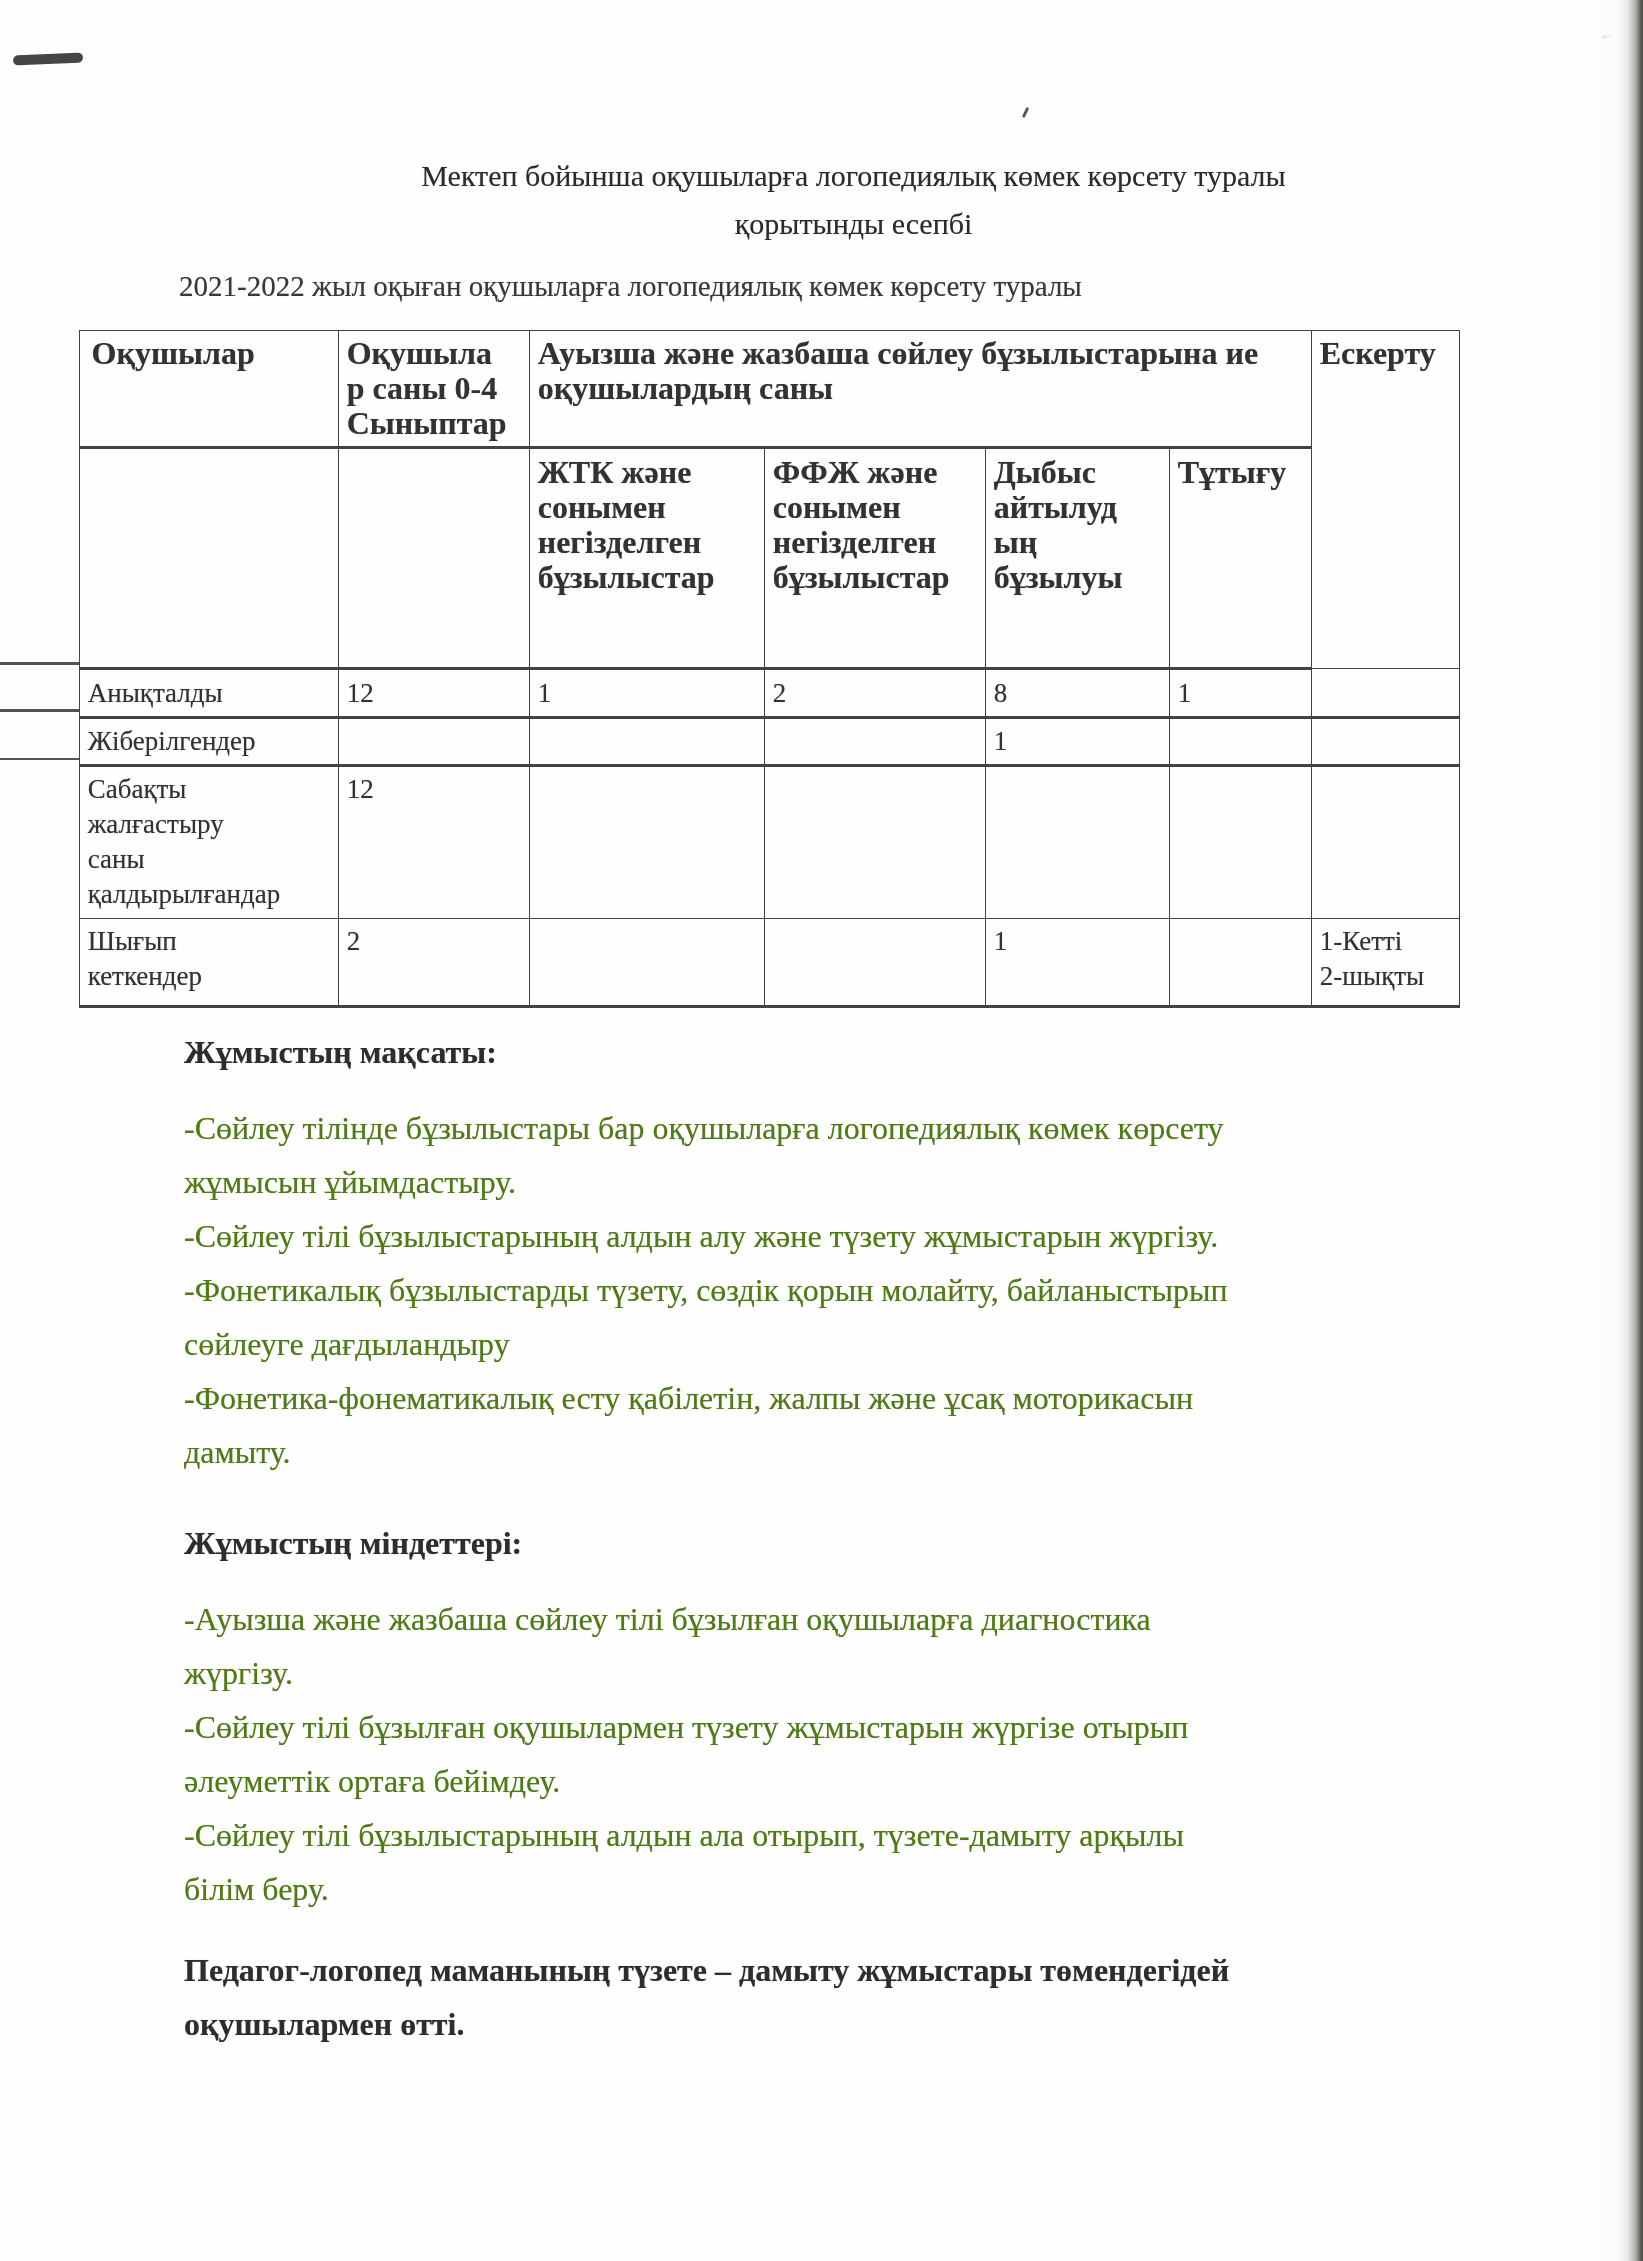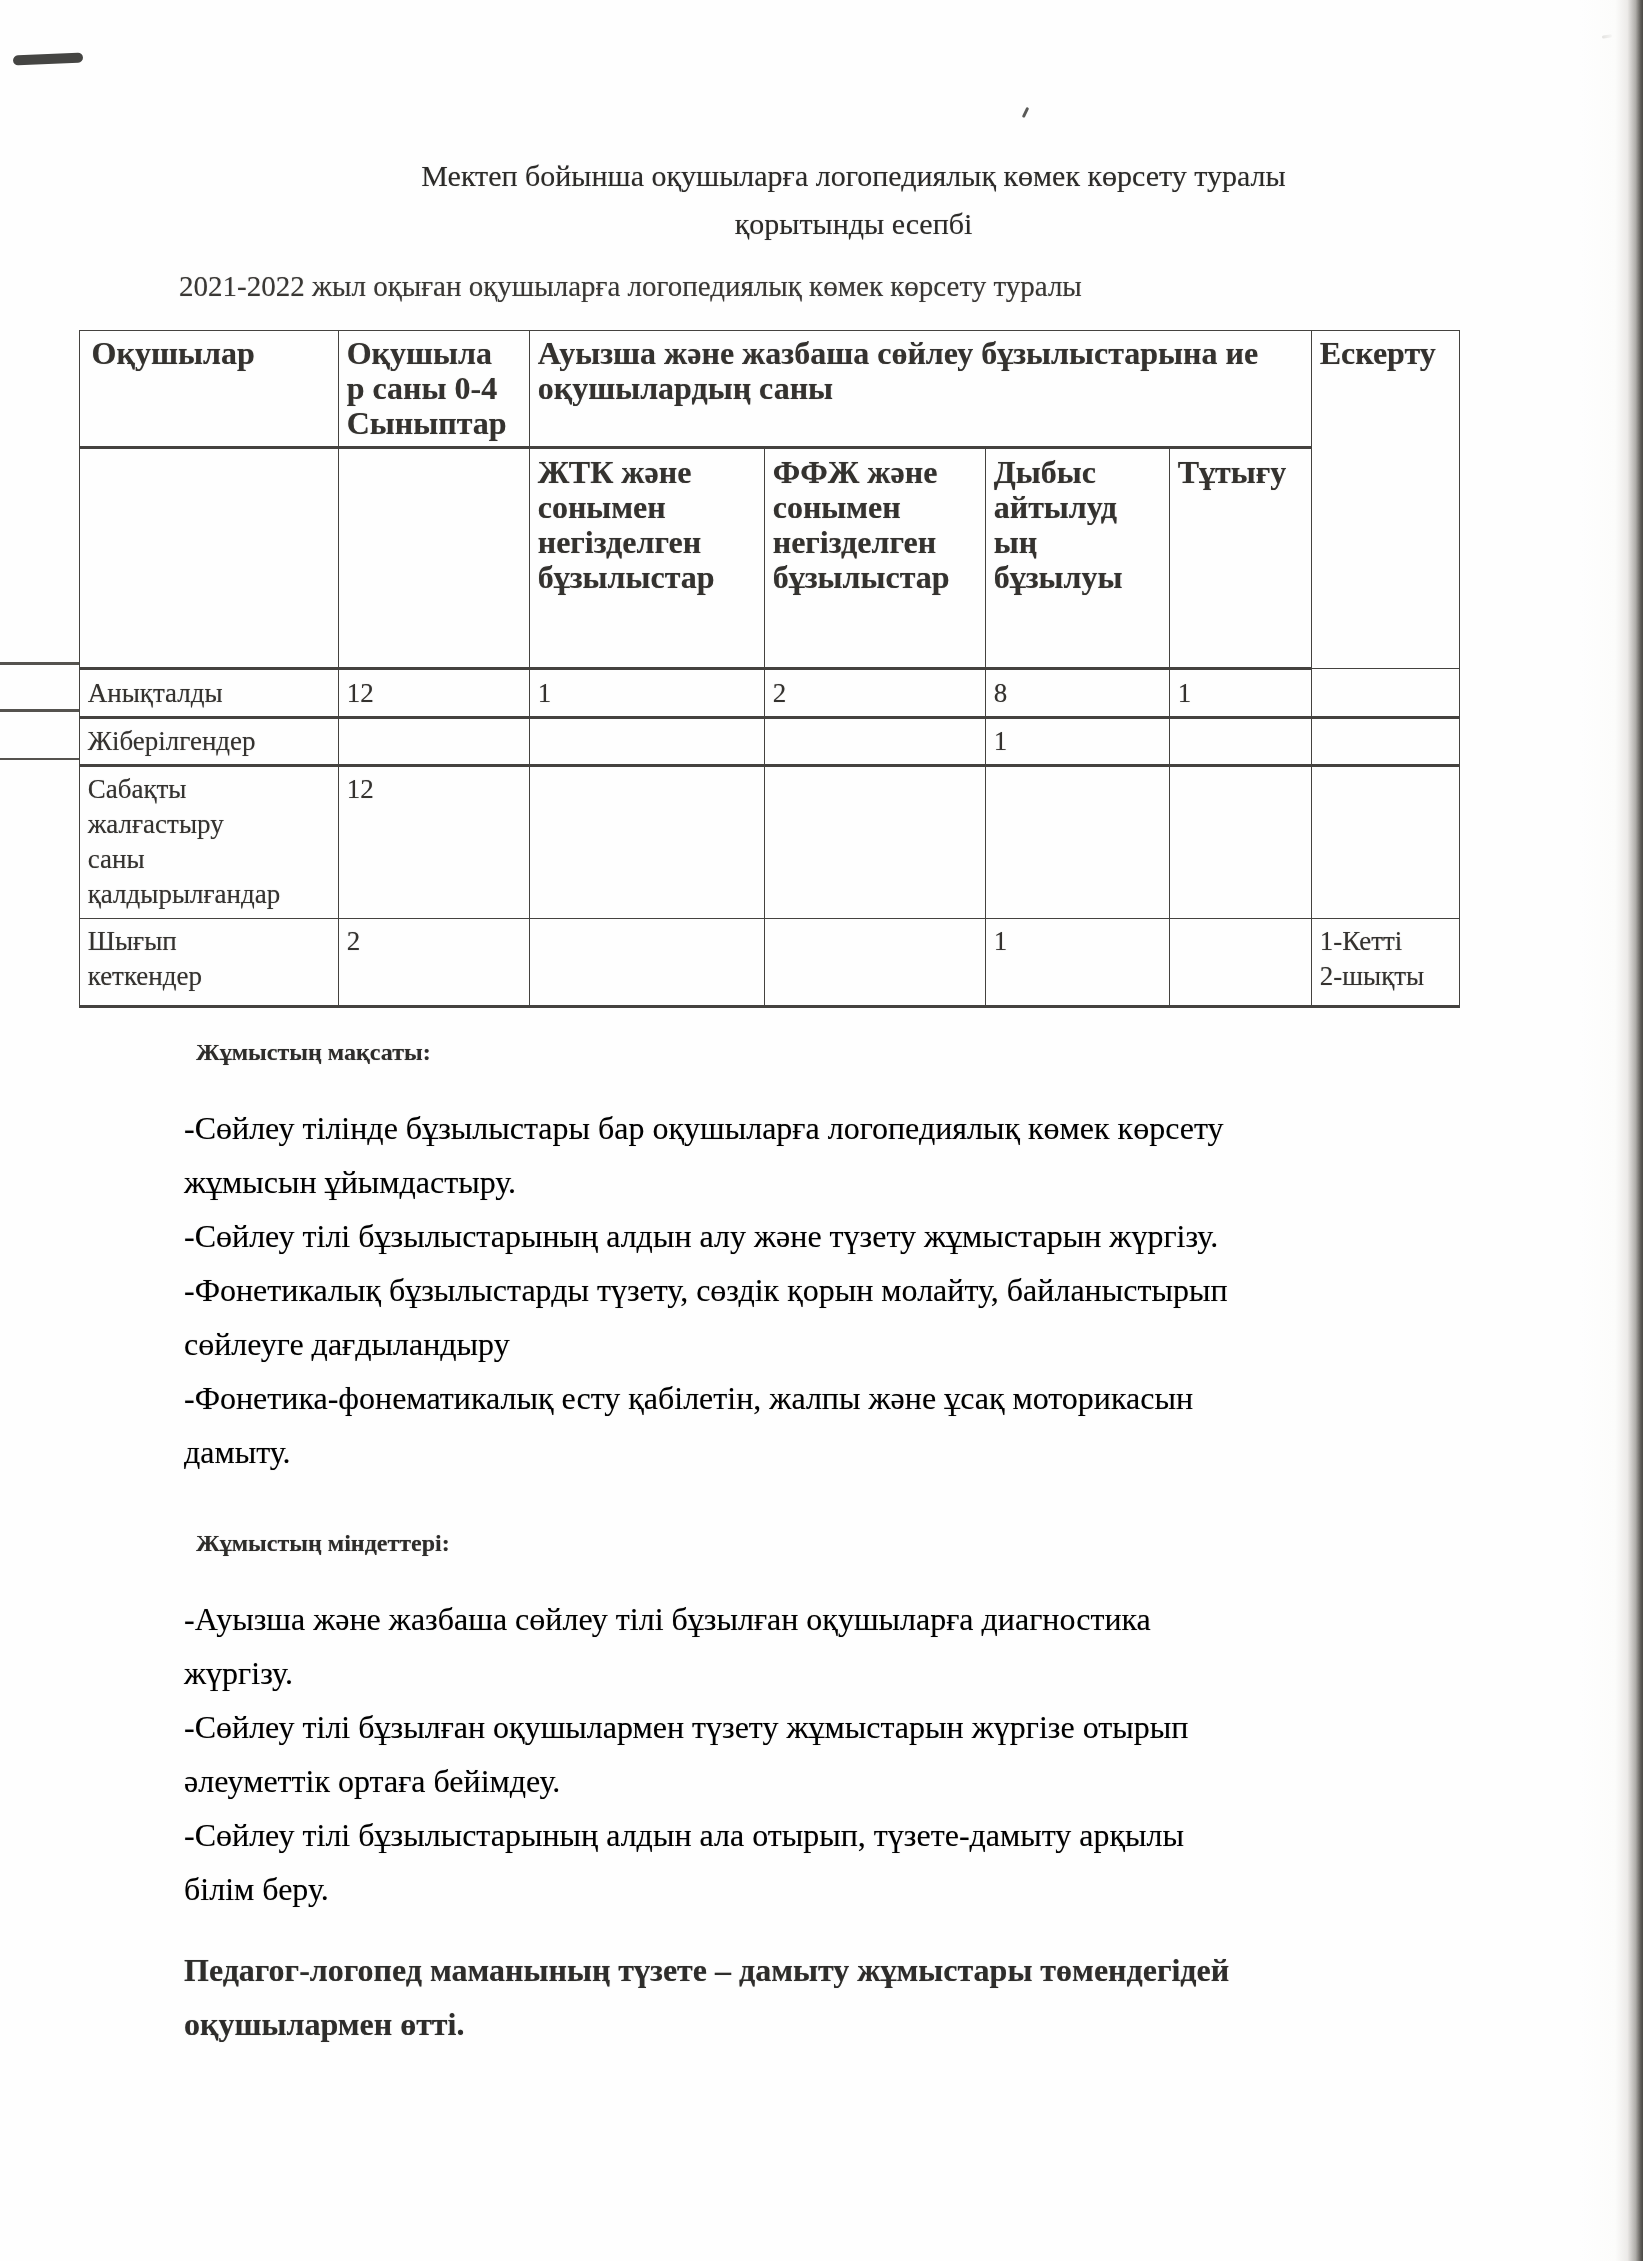--- a/index.html
+++ b/index.html
@@ -65,26 +65,26 @@
   .row-h1 { height:113px; }
   .row-h2 { height:221px; }
   .row-r1 { height:47px; }
   .row-r2 { height:48px; }
   .row-r3 { height:135px; }
   .row-r4 { height:88px; }
   .cell-line { display:block; }
 
   
   .sec-heading {
-    position:absolute; left:196px;
-    font-weight:bold; font-size:24px; line-height:54px; color:#2e2d2b;
+    position:absolute; left:184px;
+    font-weight:bold; font-size:32px; line-height:54px; color:#2e2d2b;
   }
   .sec-lines {
     position:absolute; left:184px; width:1289px;
-    font-size:32px; line-height:54px; color:#000000;
+    font-size:32px; line-height:54px; color:#4d7c0f;
   }
   .sec-lines.bold { font-weight:bold; line-height:54px; color:#2e2d2b; }
   .body-line { display:block; white-space:nowrap; }
 </style>
 </head>
 <body>
 
 <div class="page">
 
   <div class="scan-mark"></div>

